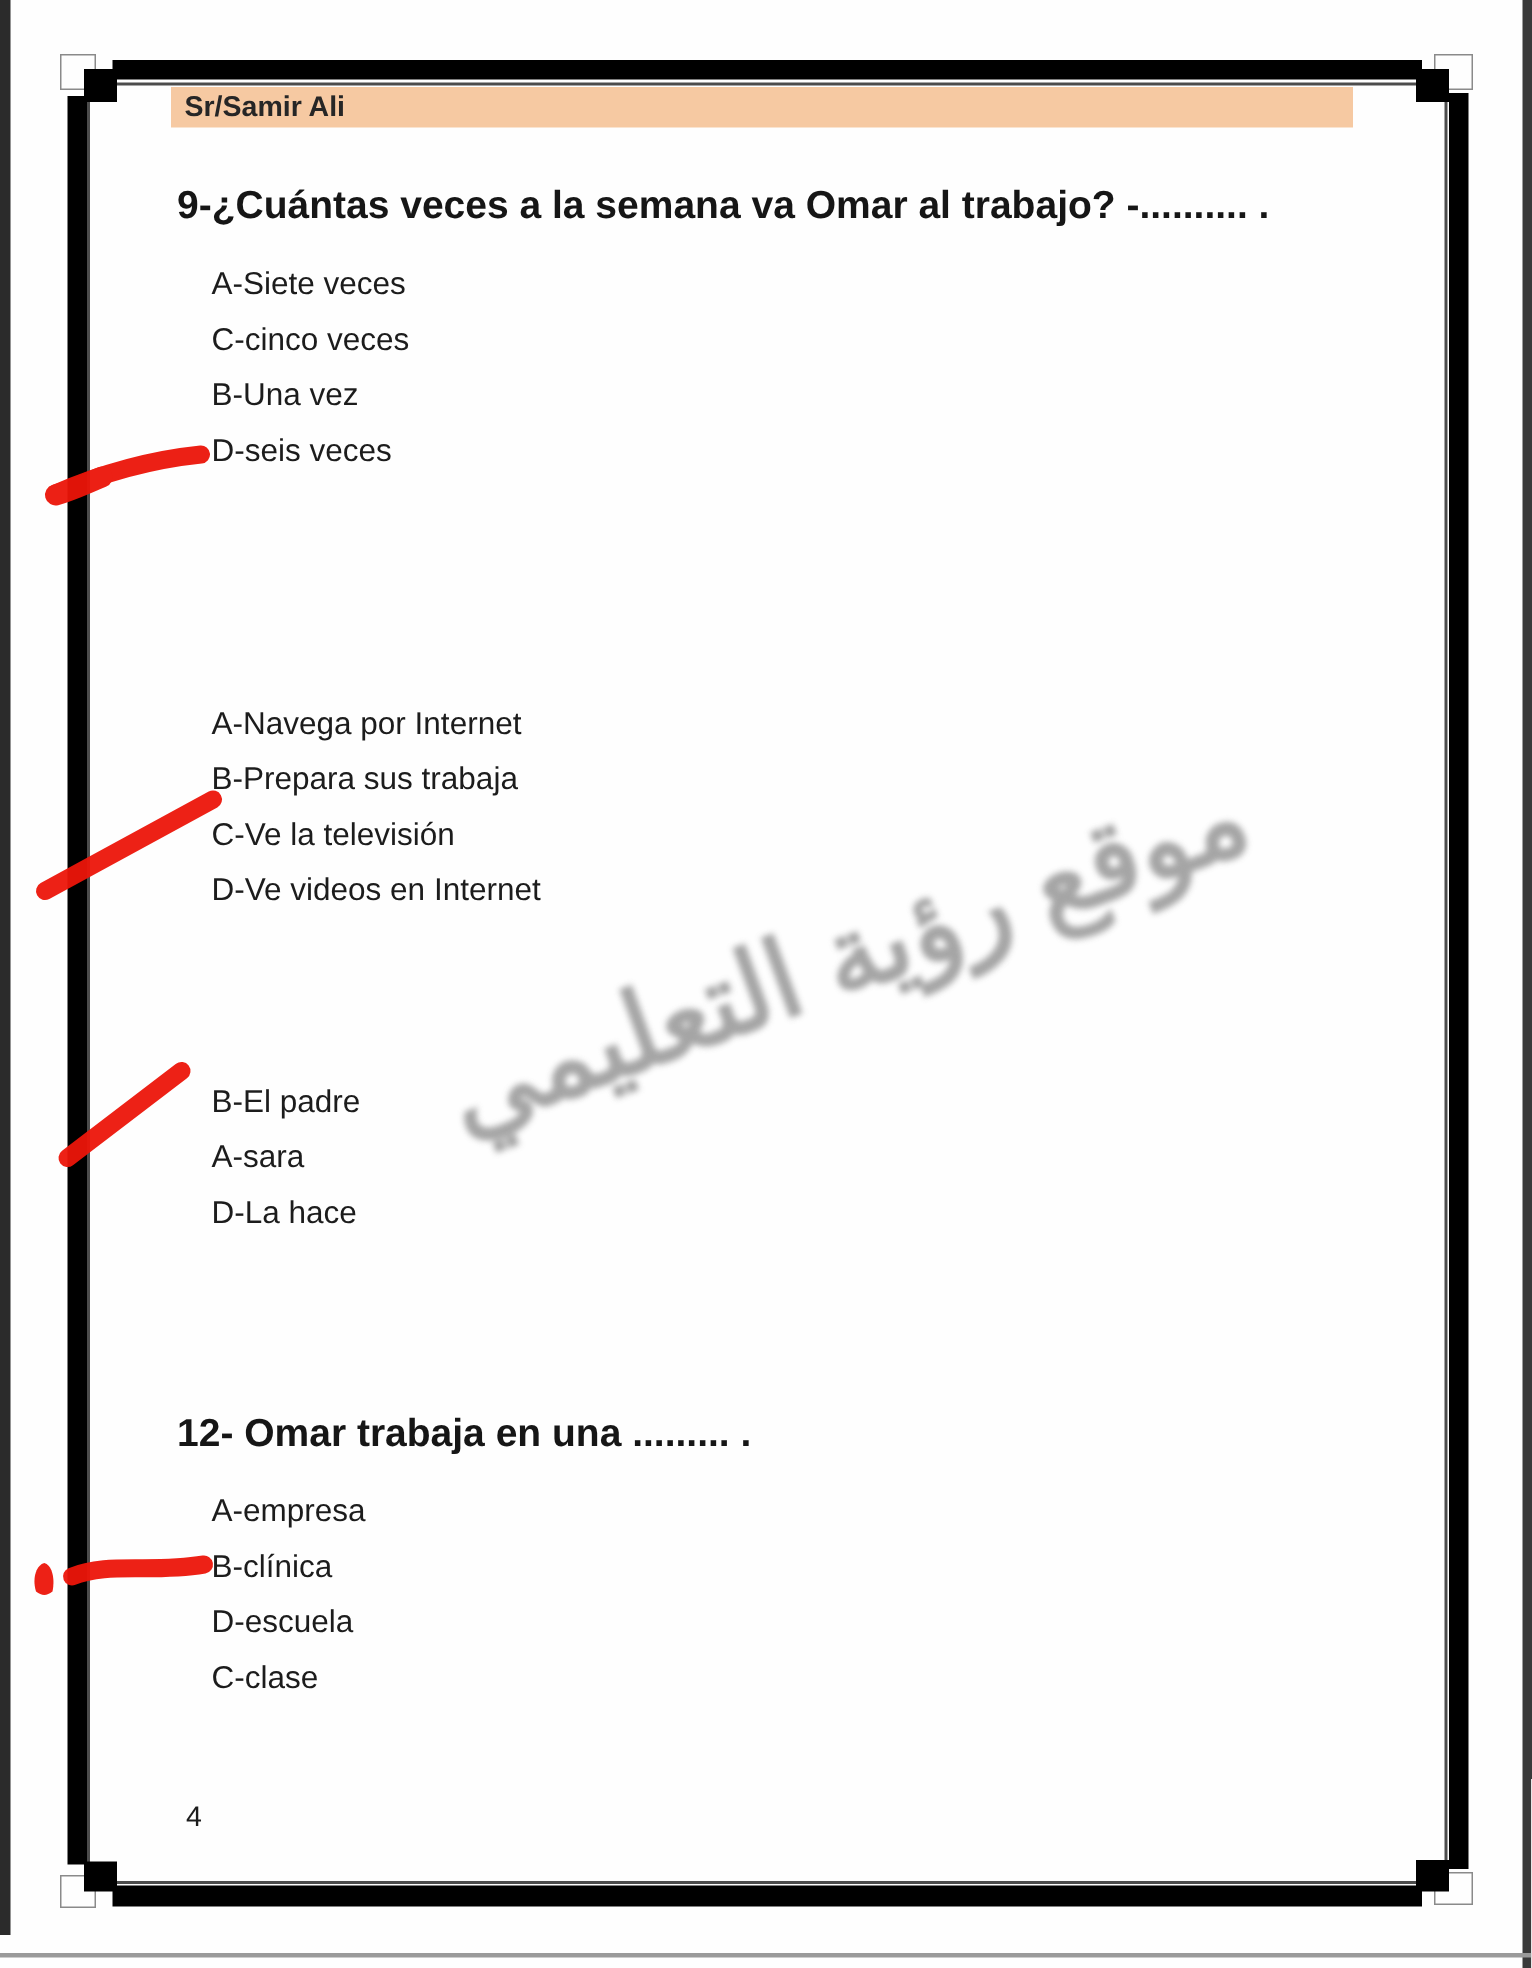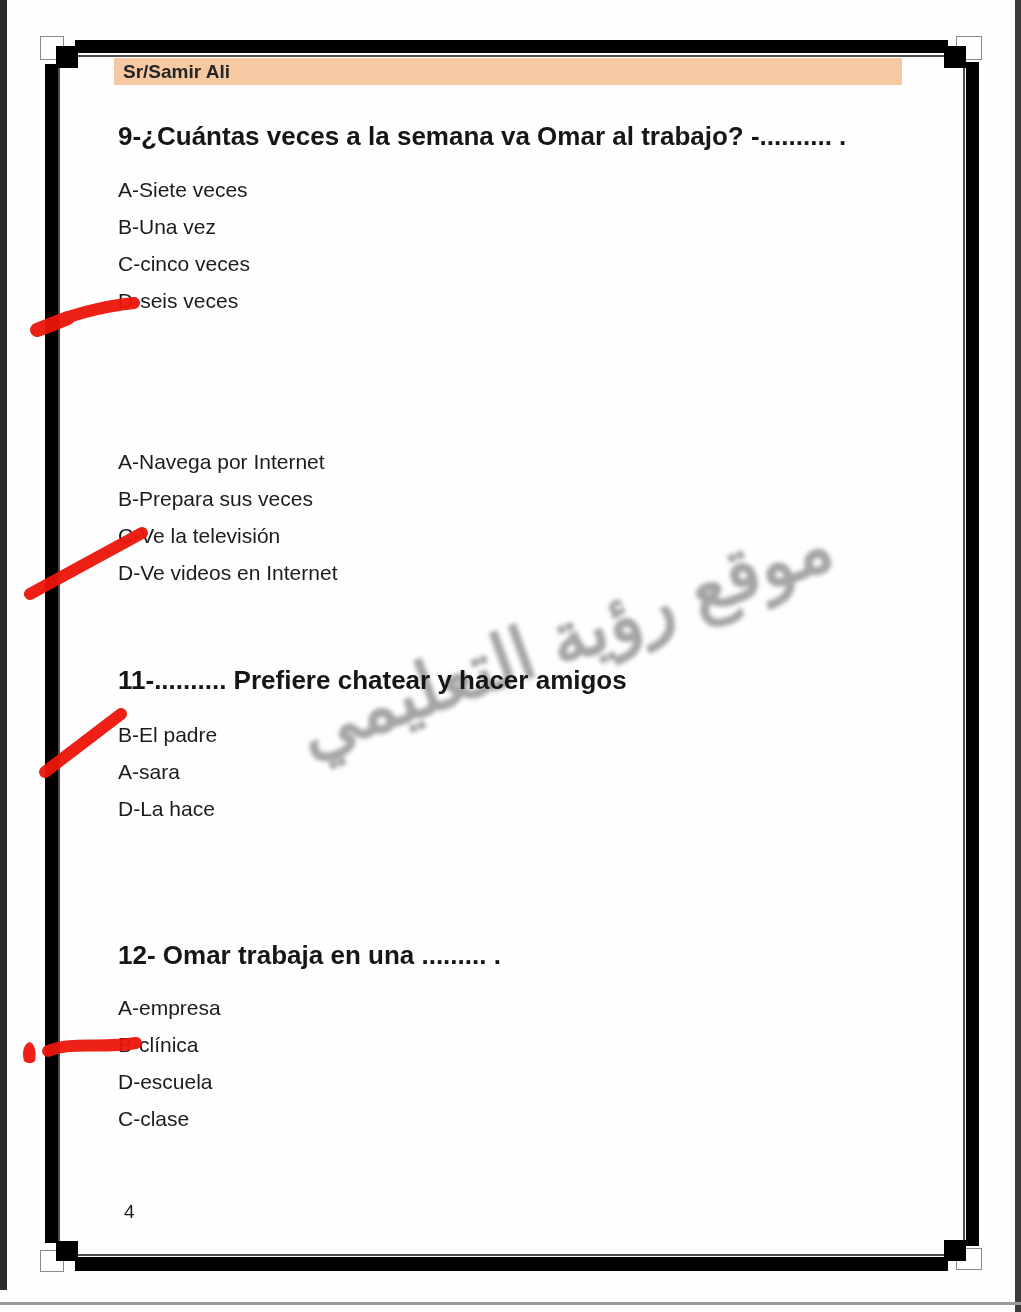--- a/index.html
+++ b/index.html
@@ -39,23 +39,23 @@
   #watermark{
     left:175px;top:578px;width:780px;height:120px;z-index:1;
     transform:rotate(-20deg);transform-origin:center;
     direction:rtl;text-align:center;white-space:nowrap;
     font-size:72px;font-weight:bold;color:#8f8f8f;opacity:.8;
     filter:blur(2px);line-height:120px;
   }
   
   .question-block{left:118px;width:760px;z-index:5;position:absolute;}
   .question-title{font-weight:bold;font-size:26px;line-height:30px;white-space:pre-wrap;color:#161616;}
-  .options{font-size:21px;line-height:37px;color:#1c1c1c;}
+  .options{font-size:21px;line-height:37px;color:#1c1c1c;margin-left:23px;}
   #q9-title{top:121px;} #q9-options{top:171px;}
-  #q10-title{top:393px;} #q10-options{top:443px;}
+  #q10-title{top:393px;} #q10-options{top:464px;}
   #q11-title{top:665px;} #q11-options{top:716px;}
   #q12-title{top:940px;} #q12-options{top:989px;}
   
   #page-number{left:124px;top:1201px;font-size:19px;z-index:5;}
   
   #pen-overlay{left:0;top:0;width:1021px;height:1312px;z-index:7;pointer-events:none;}
 </style>
 </head>
 <body>
 
@@ -83,33 +83,32 @@
 
   <div class="abs" id="header-bar">
     <span id="header-label">Sr/Samir Ali</span>
   </div>
 
   <div class="abs" id="watermark">موقع رؤية التعليمي</div>
 
   <div class="question-block question-title" id="q9-title">9-¿Cuántas veces a la semana va Omar al trabajo? -.......... .</div>
   <div class="question-block options" id="q9-options">
     <div>A-Siete veces</div>
+    <div>C-cinco veces</div>
     <div>B-Una vez</div>
-    <div>C-cinco veces</div>
     <div>D-seis veces</div>
   </div>
 
   <div class="question-block options" id="q10-options">
     <div>A-Navega por Internet</div>
-    <div>B-Prepara sus veces</div>
+    <div>B-Prepara sus trabaja</div>
     <div>C-Ve la televisión</div>
     <div>D-Ve videos en Internet</div>
   </div>
 
-  <div class="question-block question-title" id="q11-title">11-.......... Prefiere chatear y hacer amigos</div>
   <div class="question-block options" id="q11-options">
     <div>B-El padre</div>
     <div>A-sara</div>
     <div>D-La hace</div>
   </div>
 
   <div class="question-block question-title" id="q12-title">12- Omar trabaja en una ......... .</div>
   <div class="question-block options" id="q12-options">
     <div>A-empresa</div>
     <div>B-clínica</div>

